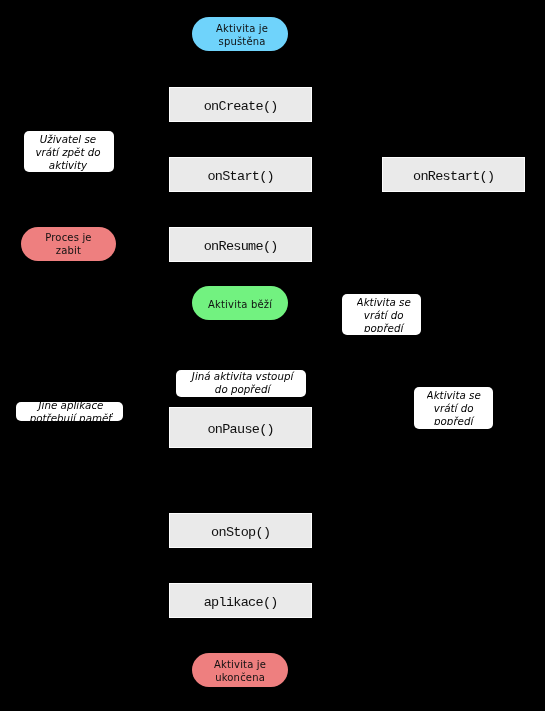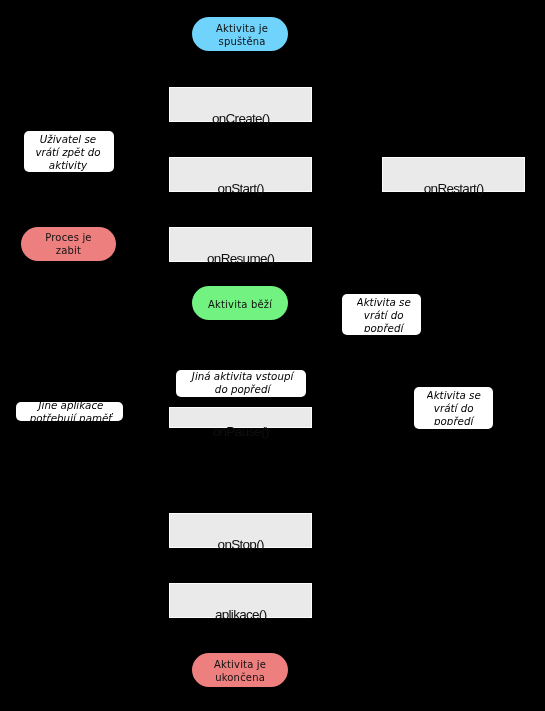--- a/index.html
+++ b/index.html
@@ -5,21 +5,21 @@
 <style>
   html,body{margin:0;padding:0;}
   body{width:545px;height:711px;background:#000;overflow:hidden;
        font-family:"DejaVu Sans",sans-serif;}
   #canvas{position:relative;width:545px;height:711px;background:#000;}
   .node{position:absolute;box-sizing:border-box;display:flex;align-items:center;
         justify-content:center;text-align:center;white-space:pre-line;}
   .method{background:#eaeaea;color:#0f0f0f;font-family:"Liberation Sans",sans-serif;
           font-size:13.5px;letter-spacing:-0.7px;line-height:1.1;
           border:1px solid #fdfdfd;}
-  .method span{position:relative;top:15px;}
+  .method span{position:relative;top:3px;font-family:Liberation Mono, monospace;}
   .pill{border-radius:999px;color:#111;font-size:10px;letter-spacing:0.18px;line-height:13px;}
   .pill span{position:relative;}
   .pill.blue span{left:2px;top:1.5px;}
   .pill.green span{top:1.5px;}
   .pill.red span{top:0px;}
   #node-end span{top:1px;}
   .pill.blue{background:#6fd3fb;}
   .pill.green{background:#72f280;}
   .pill.red{background:#ee7f7f;}
   .note{background:#fff;color:#000;font-style:italic;font-weight:400;
@@ -78,21 +78,21 @@
 
   <div class="node method" data-name="node-on-restart" style="left:382px;top:157px;width:143.4px;height:34.5px;">
     <span data-name="node-on-restart-label">onRestart()</span></div>
 
   <div class="node method" data-name="node-on-resume" style="left:169px;top:227px;width:143.4px;height:34.5px;">
     <span data-name="node-on-resume-label">onResume()</span></div>
 
   <div class="node pill green" data-name="node-activity-running" style="left:192px;top:285.8px;width:96.2px;height:34.6px;">
     <span data-name="node-activity-running-label">Aktivita běží</span></div>
 
-  <div class="node method" data-name="node-on-pause" style="left:169px;top:407px;width:143.4px;height:21px;">
+  <div class="node method" data-name="node-on-pause" style="left:169px;top:407px;width:143.4px;height:41px;">
     <span data-name="node-on-pause-label">onPause()</span></div>
 
   <div class="node method" data-name="node-on-stop" style="left:169px;top:513px;width:143.4px;height:34.5px;">
     <span data-name="node-on-stop-label">onStop()</span></div>
 
   <div class="node method" data-name="node-on-destroy" style="left:169px;top:583px;width:143.4px;height:34.5px;">
     <span data-name="node-on-destroy-label">aplikace()</span></div>
 
   <div class="node pill red" id="node-end" data-name="node-activity-ended" style="left:192px;top:652.8px;width:96.2px;height:34.3px;">
     <span data-name="node-activity-ended-label">Aktivita je

